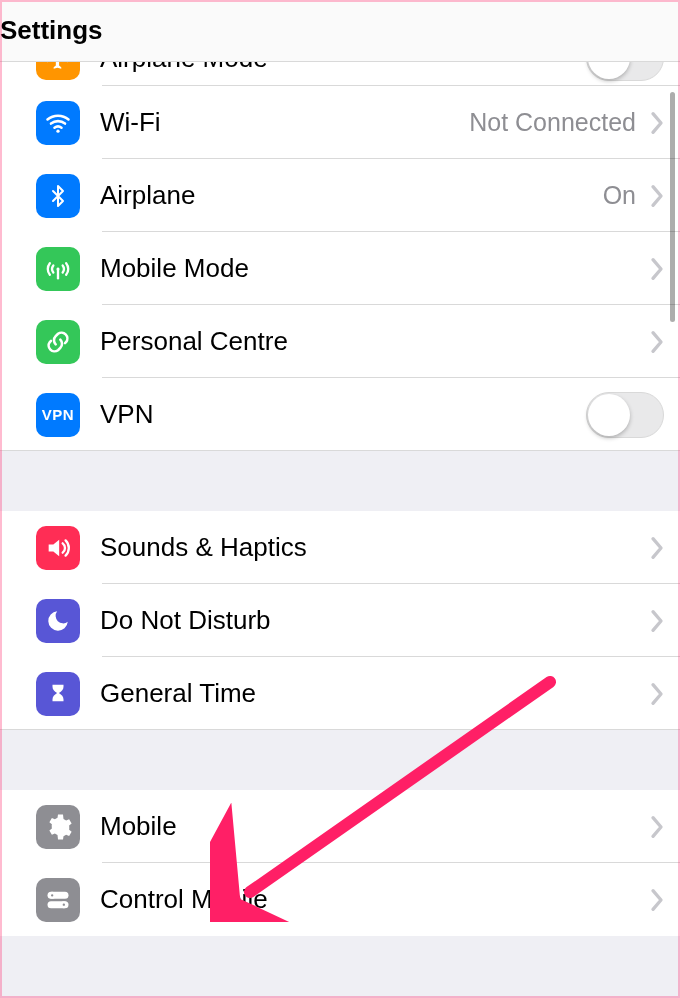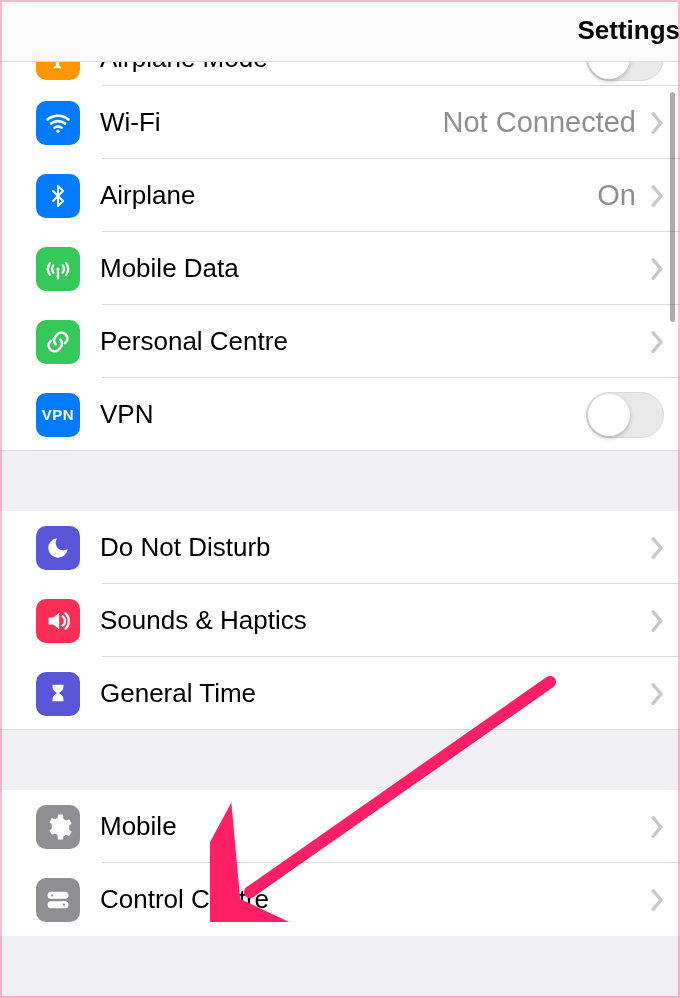--- a/index.html
+++ b/index.html
@@ -15,21 +15,21 @@
     position: absolute; inset: 0;
     border: 2px solid rgba(255,60,120,0.35);
     pointer-events: none;
     z-index: 5;
   }
   .header {
     height: 62px;
     background: #fafafa;
     display: flex;
     align-items: center;
-    justify-content: flex-end;
+    justify-content: flex-start;
     border-bottom: 1px solid #d9d9d9;
   }
   .header-title {
     font-size: 26px;
     font-weight: 700;
     color: #000;
   }
   .scroll-area {
     position: relative;
     height: 936px;
@@ -63,21 +63,21 @@
     justify-content: center;
     color: #fff;
     margin-left: 20px;
   }
   .row-label {
     font-size: 26px;
     color: #000;
     flex: 1 1 auto;
   }
   .row-value {
-    font-size: 29px;
+    font-size: 25px;
     color: #8e8e93;
     margin-right: 10px;
   }
   .chevron {
     color: #c7c7cc;
     flex: 0 0 auto;
     margin-left: 4px;
   }
   .chevron svg { display:block; }
   .toggle {
@@ -195,21 +195,21 @@
       <div class="icon-box bg-green">
         <svg width="28" height="28" viewBox="0 0 24 24" fill="none" stroke="#fff" stroke-width="2" stroke-linecap="round">
             <path d="M5 7a8 8 0 0 0 0 10"></path>
             <path d="M8 9a5 5 0 0 0 0 6"></path>
             <path d="M19 7a8 8 0 0 1 0 10"></path>
             <path d="M16 9a5 5 0 0 1 0 6"></path>
             <circle cx="12" cy="12" r="1.3" fill="#fff" stroke="none"></circle>
             <line x1="12" y1="12" x2="12" y2="20"></line>
           </svg>
       </div>
-      <div class="row-label">Mobile Data</div>
+      <div class="row-label">Mobile Mode</div>
       <div class="chevron">
         <svg width="14" height="24" viewBox="0 0 10 18" fill="none" stroke="#c7c7cc" stroke-width="2.5" stroke-linecap="round" stroke-linejoin="round">
             <path d="M2 2l6 7-6 7"></path>
           </svg>
       </div>
       <div class="sep"></div>
     </div>
 
     <div class="row">
       <div class="icon-box bg-green">
@@ -235,45 +235,45 @@
       <div class="toggle">
           <div class="knob"></div>
         </div>
       <div class="sep"></div>
     </div>
   </div>
 
   <div class="gap"></div>
 
   <div class="group">
-
-    <div class="row">
-      <div class="icon-box bg-purple">
-        <svg width="26" height="26" viewBox="0 0 24 24" fill="#fff">
-            <path d="M21 12.8A9 9 0 1 1 11.2 3a7 7 0 0 0 9.8 9.8z"></path>
-          </svg>
-      </div>
-      <div class="row-label">Do Not Disturb</div>
-      <div class="chevron">
-        <svg width="14" height="24" viewBox="0 0 10 18" fill="none" stroke="#c7c7cc" stroke-width="2.5" stroke-linecap="round" stroke-linejoin="round">
-            <path d="M2 2l6 7-6 7"></path>
-          </svg>
-      </div>
-      <div class="sep"></div>
-    </div>
 
     <div class="row">
       <div class="icon-box bg-pinkred">
         <svg width="28" height="28" viewBox="0 0 24 24" fill="#fff">
             <path d="M4 9v6h4l5 4V5L8 9H4z"></path>
             <path d="M16 8a5 5 0 0 1 0 8" fill="none" stroke="#fff" stroke-width="2" stroke-linecap="round"></path>
             <path d="M18.5 5.5a9 9 0 0 1 0 13" fill="none" stroke="#fff" stroke-width="2" stroke-linecap="round"></path>
           </svg>
       </div>
       <div class="row-label">Sounds &amp; Haptics</div>
+      <div class="chevron">
+        <svg width="14" height="24" viewBox="0 0 10 18" fill="none" stroke="#c7c7cc" stroke-width="2.5" stroke-linecap="round" stroke-linejoin="round">
+            <path d="M2 2l6 7-6 7"></path>
+          </svg>
+      </div>
+      <div class="sep"></div>
+    </div>
+
+    <div class="row">
+      <div class="icon-box bg-purple">
+        <svg width="26" height="26" viewBox="0 0 24 24" fill="#fff">
+            <path d="M21 12.8A9 9 0 1 1 11.2 3a7 7 0 0 0 9.8 9.8z"></path>
+          </svg>
+      </div>
+      <div class="row-label">Do Not Disturb</div>
       <div class="chevron">
         <svg width="14" height="24" viewBox="0 0 10 18" fill="none" stroke="#c7c7cc" stroke-width="2.5" stroke-linecap="round" stroke-linejoin="round">
             <path d="M2 2l6 7-6 7"></path>
           </svg>
       </div>
       <div class="sep"></div>
     </div>
 
     <div class="row last">
       <div class="icon-box bg-purple">
@@ -311,21 +311,21 @@
 
     <div class="row last">
       <div class="icon-box bg-gray">
         <svg width="28" height="28" viewBox="0 0 24 24" fill="none" stroke="#fff" stroke-width="2">
             <rect x="3" y="5" width="18" height="6" rx="3" fill="#fff" stroke="none"></rect>
             <circle cx="7" cy="8" r="2" fill="#8e8e93"></circle>
             <rect x="3" y="13" width="18" height="6" rx="3" fill="#fff" stroke="none"></rect>
             <circle cx="17" cy="16" r="2" fill="#8e8e93"></circle>
           </svg>
       </div>
-      <div class="row-label">Control Centre</div>
+      <div class="row-label">Control Mobile</div>
       <div class="chevron">
         <svg width="14" height="24" viewBox="0 0 10 18" fill="none" stroke="#c7c7cc" stroke-width="2.5" stroke-linecap="round" stroke-linejoin="round">
             <path d="M2 2l6 7-6 7"></path>
           </svg>
       </div>
     </div>
   </div>
 
   <svg class="annotation" style="left:210px; top:610px;" width="360" height="250">
     <defs>

